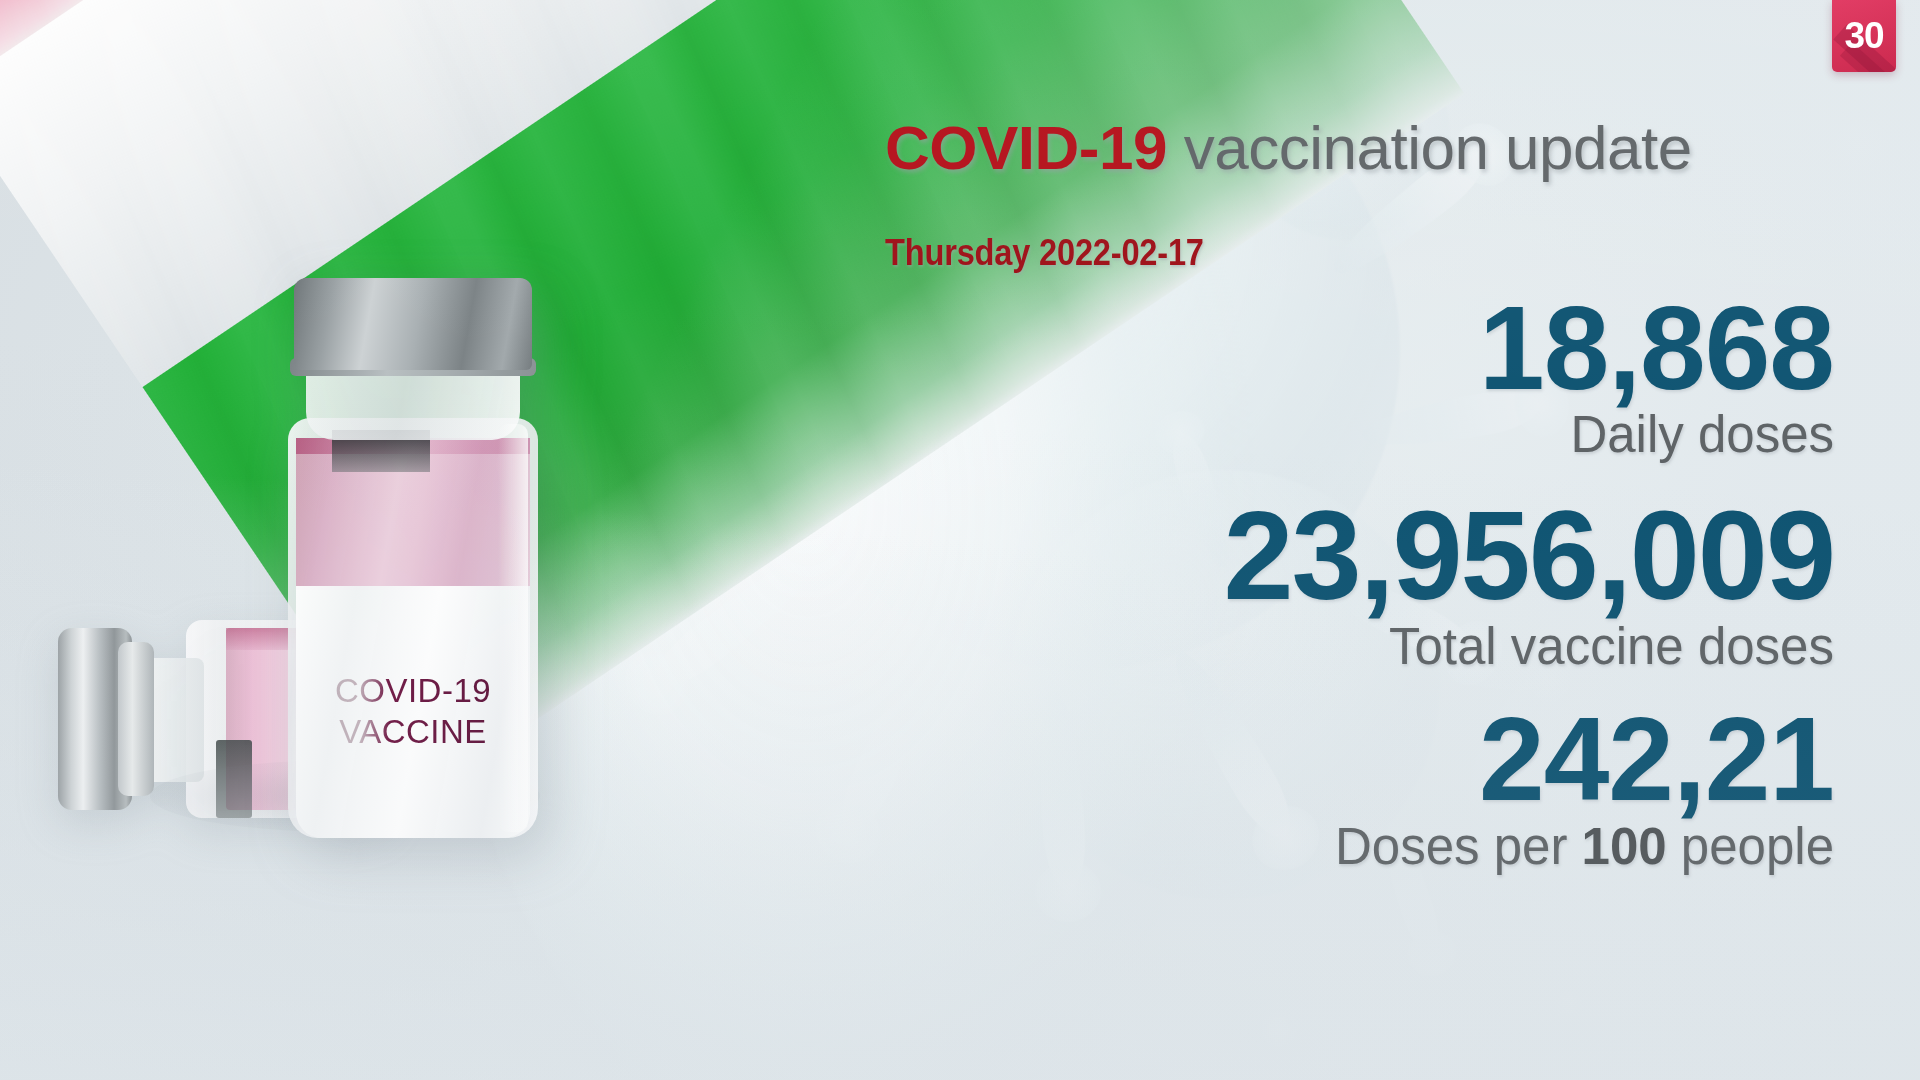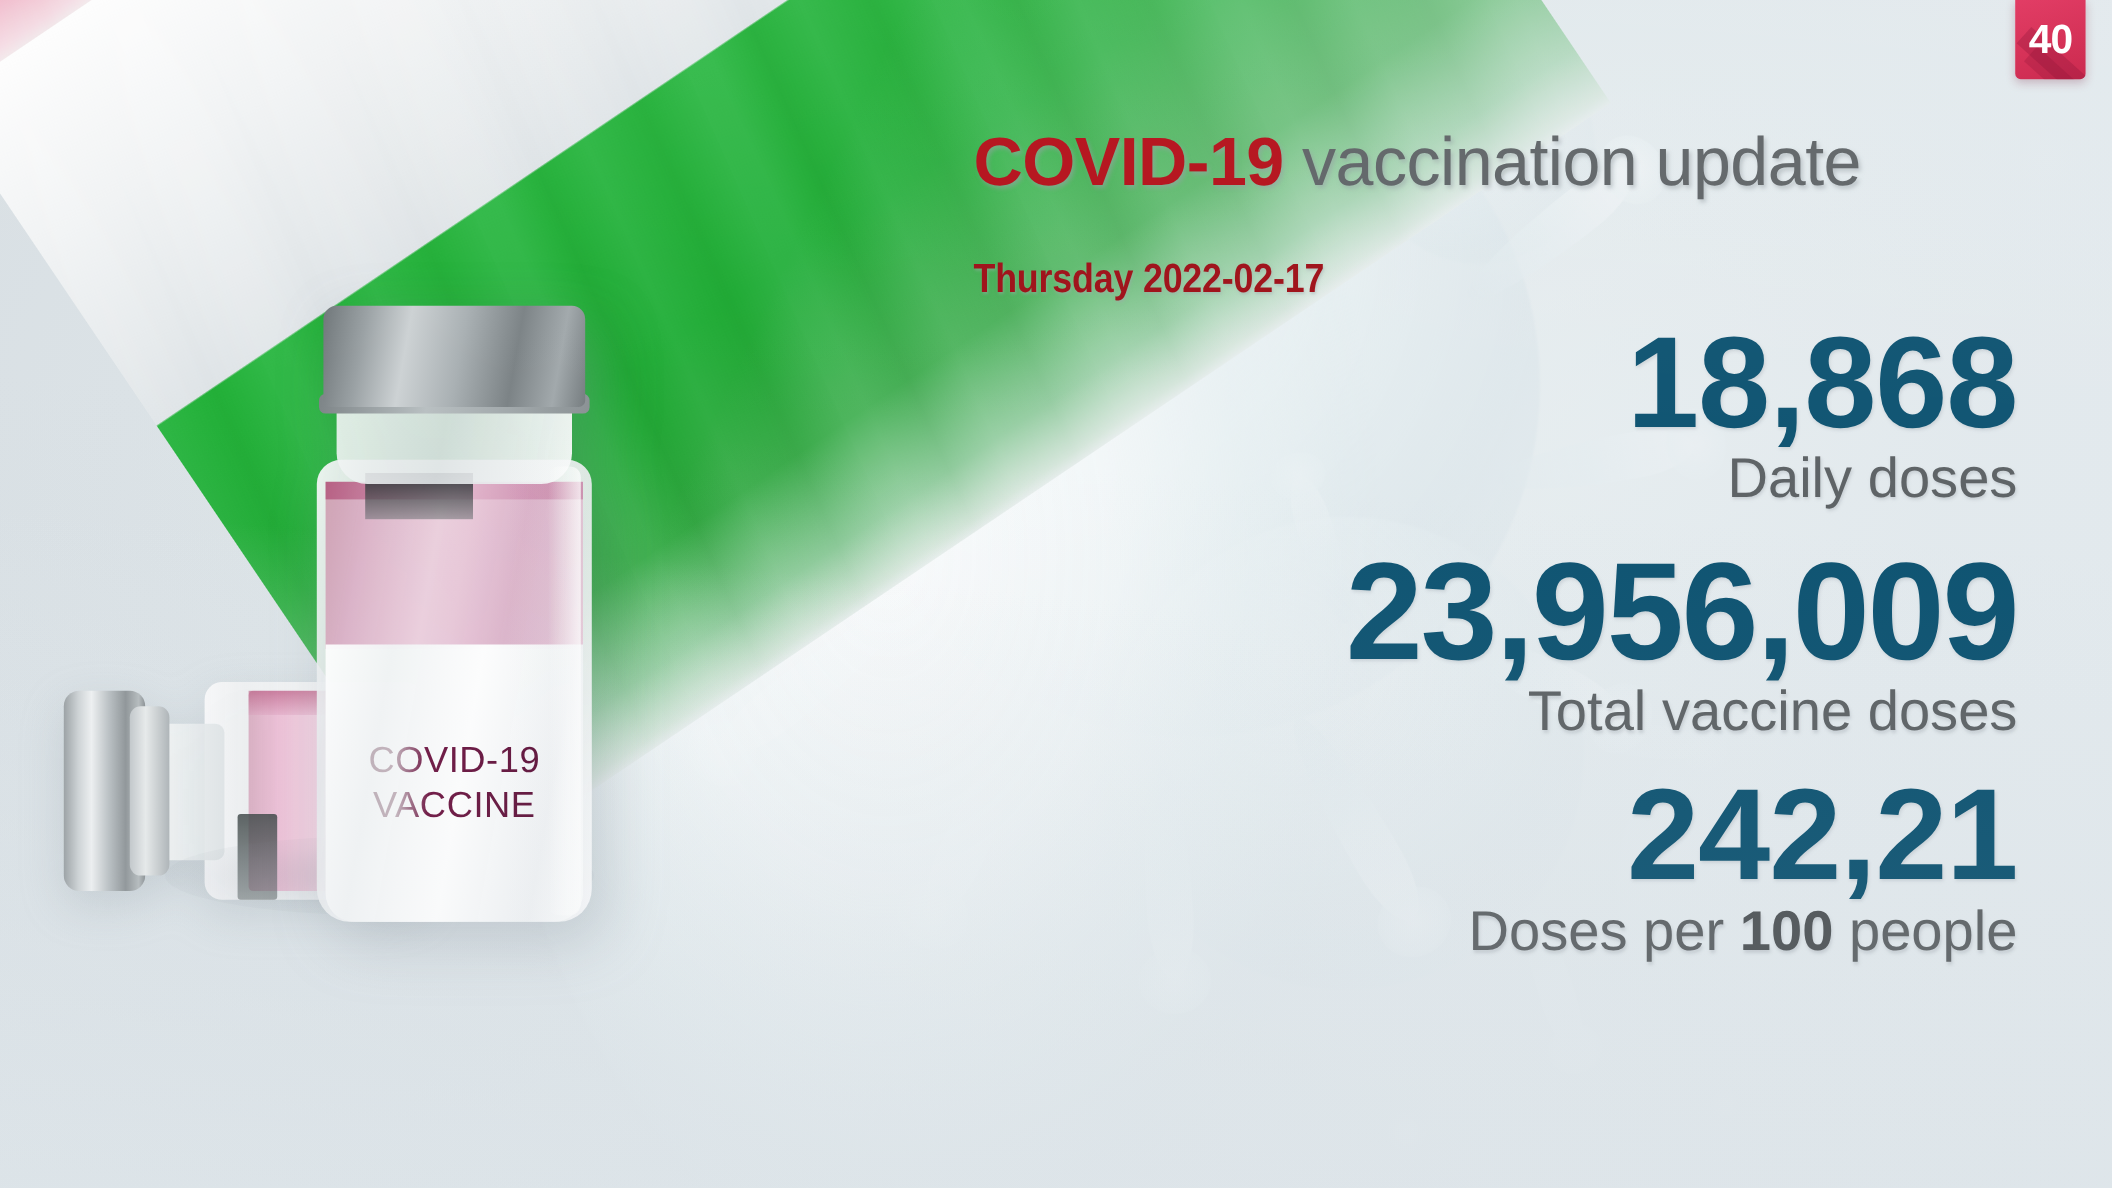--- a/index.html
+++ b/index.html
@@ -245,19 +245,19 @@
       <div class="stat">
         <div class="stat-value">242,21</div>
         <div class="stat-label"><span>Doses per </span><b>100</b><span> people</span></div>
       </div>
 
     </div>
 
     <div class="logo24">
       <div class="longshadow"></div>
       <div class="longshadow2"></div>
-      <span class="num">40</span>
+      <span class="num">30</span>
     </div>
 
   </div>
 
   <div class="vignette"></div>
 </div>
 
 </body></html>

